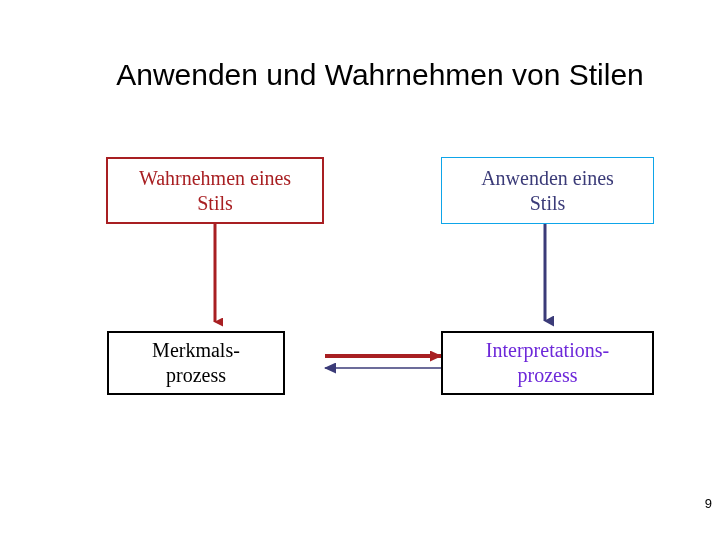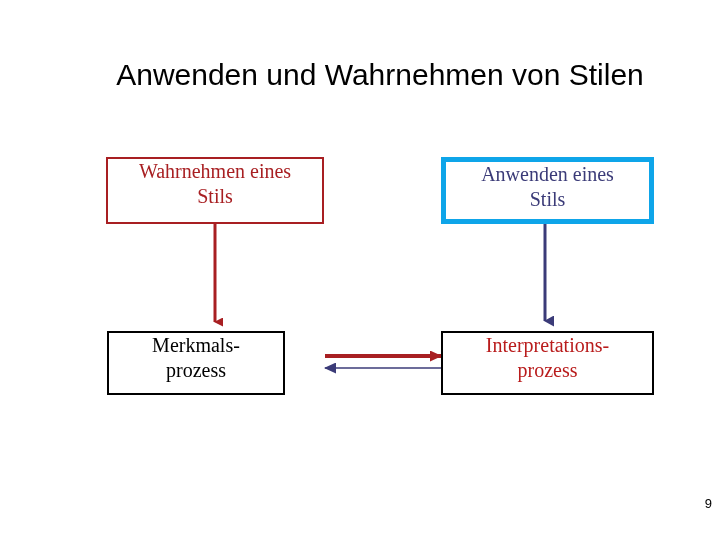--- a/index.html
+++ b/index.html
@@ -38,20 +38,21 @@
     letter-spacing: 0px;
     white-space: nowrap;
   }
 
   
   .box {
     position: absolute;
     box-sizing: border-box;
     background: #ffffff;
     display: flex;
+    align-items: center;
     justify-content: center;
     text-align: center;
     font-family: "Liberation Serif", serif;
     font-size: 20px;
     line-height: 1.25;
     z-index: 3;
   }
   .box .box-label {
     display: block;
     white-space: pre-line;
@@ -64,40 +65,40 @@
     height: 67px;
     border: 2px solid #A81F22;
     color: #A81F22;
   }
 
   #box-anwenden {
     left: 421px;
     top: 157px;
     width: 213px;
     height: 67px;
-    border: 5px solid #0ea5e9;
+    border: 1px solid #0ea5e9;
     color: #3B3B78;
   }
 
   #box-merkmals {
     left: 87px;
     top: 331px;
     width: 178px;
     height: 64px;
     border: 2px solid #000000;
     color: #000000;
   }
 
   #box-interpretations {
     left: 421px;
     top: 331px;
     width: 213px;
     height: 64px;
     border: 2px solid #000000;
-    color: #b91c1c;
+    color: #6d28d9;
   }
 
   
   #connectors {
     position: absolute;
     left: 0;
     top: 0;
     width: 720px;
     height: 540px;
     z-index: 1;

